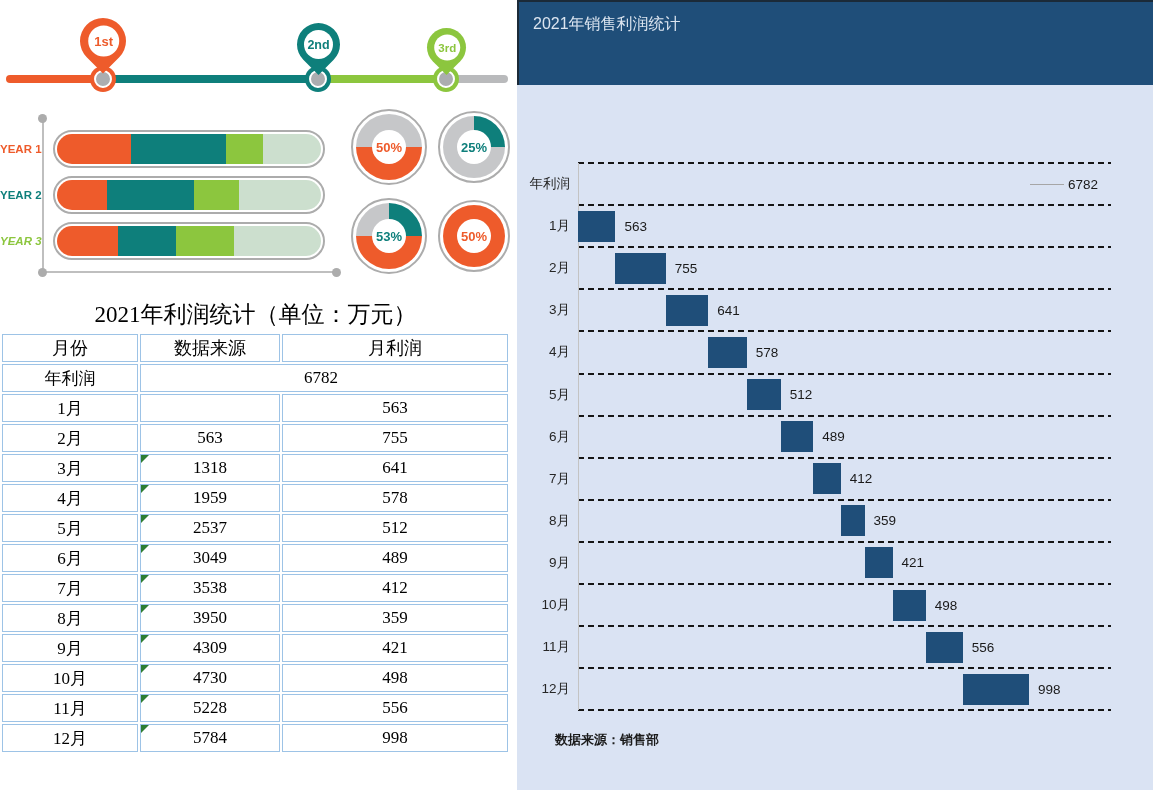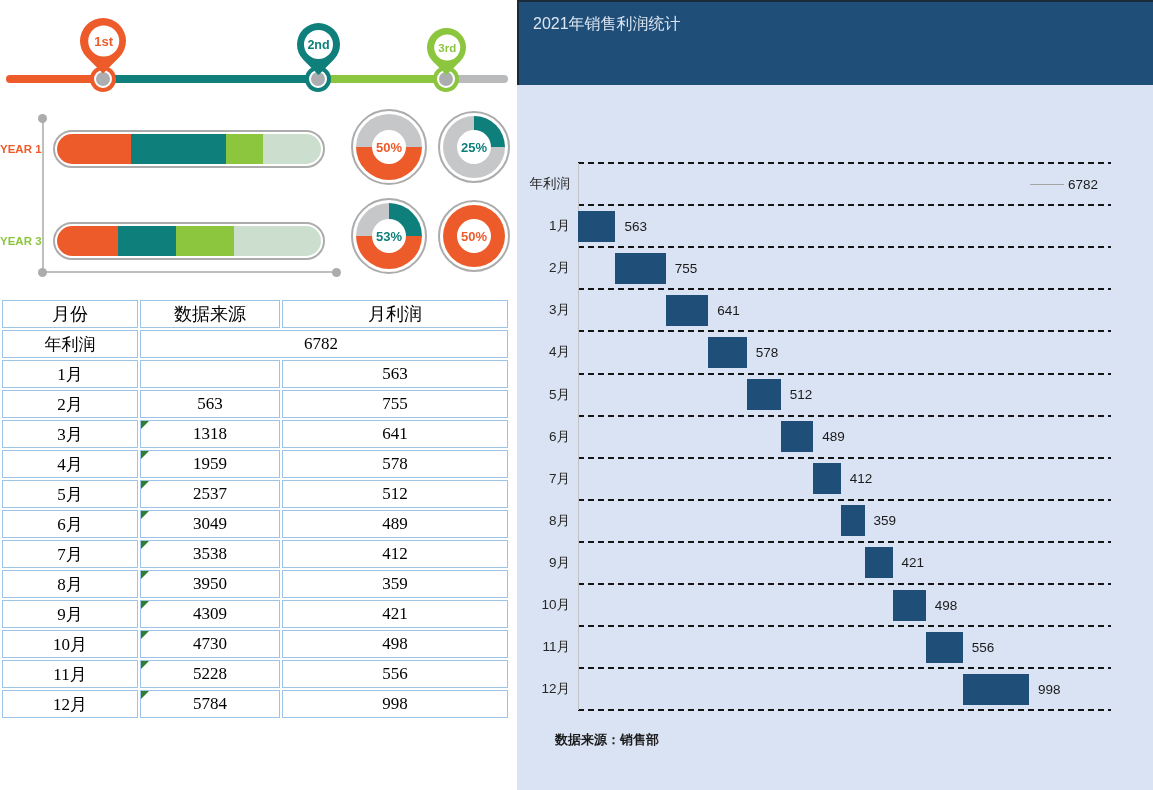--- a/index.html
+++ b/index.html
@@ -143,22 +143,33 @@
           <div class="yc-label" style="color: rgb(238, 91, 43);">YEAR 1</div>
           <div class="yc-pill">
             <div class="yc-pill-inner">
               <div class="yc-seg" style="width: 28%; background: rgb(238, 91, 43);"></div>
               <div class="yc-seg" style="width: 36%; background: rgb(14, 127, 123);"></div>
               <div class="yc-seg" style="width: 14%; background: rgb(140, 198, 62);"></div>
               <div class="yc-seg" style="width: 22%; background: rgb(204, 223, 206);"></div>
             </div>
           </div>
         </div>
+        <div class="yc-row" style="top: 68px;">
+          <div class="yc-label" style="color: rgb(14, 127, 123);">YEAR 2</div>
+          <div class="yc-pill">
+            <div class="yc-pill-inner">
+              <div class="yc-seg" style="width: 19%; background: rgb(238, 91, 43);"></div>
+              <div class="yc-seg" style="width: 33%; background: rgb(14, 127, 123);"></div>
+              <div class="yc-seg" style="width: 17%; background: rgb(140, 198, 62);"></div>
+              <div class="yc-seg" style="width: 31%; background: rgb(204, 223, 206);"></div>
+            </div>
+          </div>
+        </div>
         <div class="yc-row" style="top: 114px;">
-          <div class="yc-label" style="color: rgb(140, 198, 62);">YEAR 3</div>
+          <div class="yc-label" style="color: rgb(140, 198, 62); font-style: italic;">YEAR 3</div>
           <div class="yc-pill">
             <div class="yc-pill-inner">
               <div class="yc-seg" style="width: 23%; background: rgb(238, 91, 43);"></div>
               <div class="yc-seg" style="width: 22%; background: rgb(14, 127, 123);"></div>
               <div class="yc-seg" style="width: 22%; background: rgb(140, 198, 62);"></div>
               <div class="yc-seg" style="width: 33%; background: rgb(204, 223, 206);"></div>
             </div>
           </div>
         </div>
       </div>
@@ -180,20 +191,21 @@
           </div>
         </div>
         <div class="donut small dpos-3">
           <div class="donut-ring" style="background: conic-gradient(rgb(238, 91, 43) 0%, rgb(238, 91, 43) 100%);">
             <div class="donut-hole" style="color: rgb(238, 91, 43);">50%</div>
           </div>
         </div>
       </div>
 
     <div class="table-block">
+      <div class="table-title">2021年利润统计（单位：万元）</div>
       <table class="profit">
         <thead id="profit-thead">
             <tr>
               <th style="width: 136px; font-size: 18px;">月份</th>
               <th style="width: 140px; font-size: 18px;">数据来源</th>
               <th style="width: 226px; font-size: 18px;">月利润</th>
             </tr>
           </thead>
         <tbody id="profit-tbody">
             <tr>

